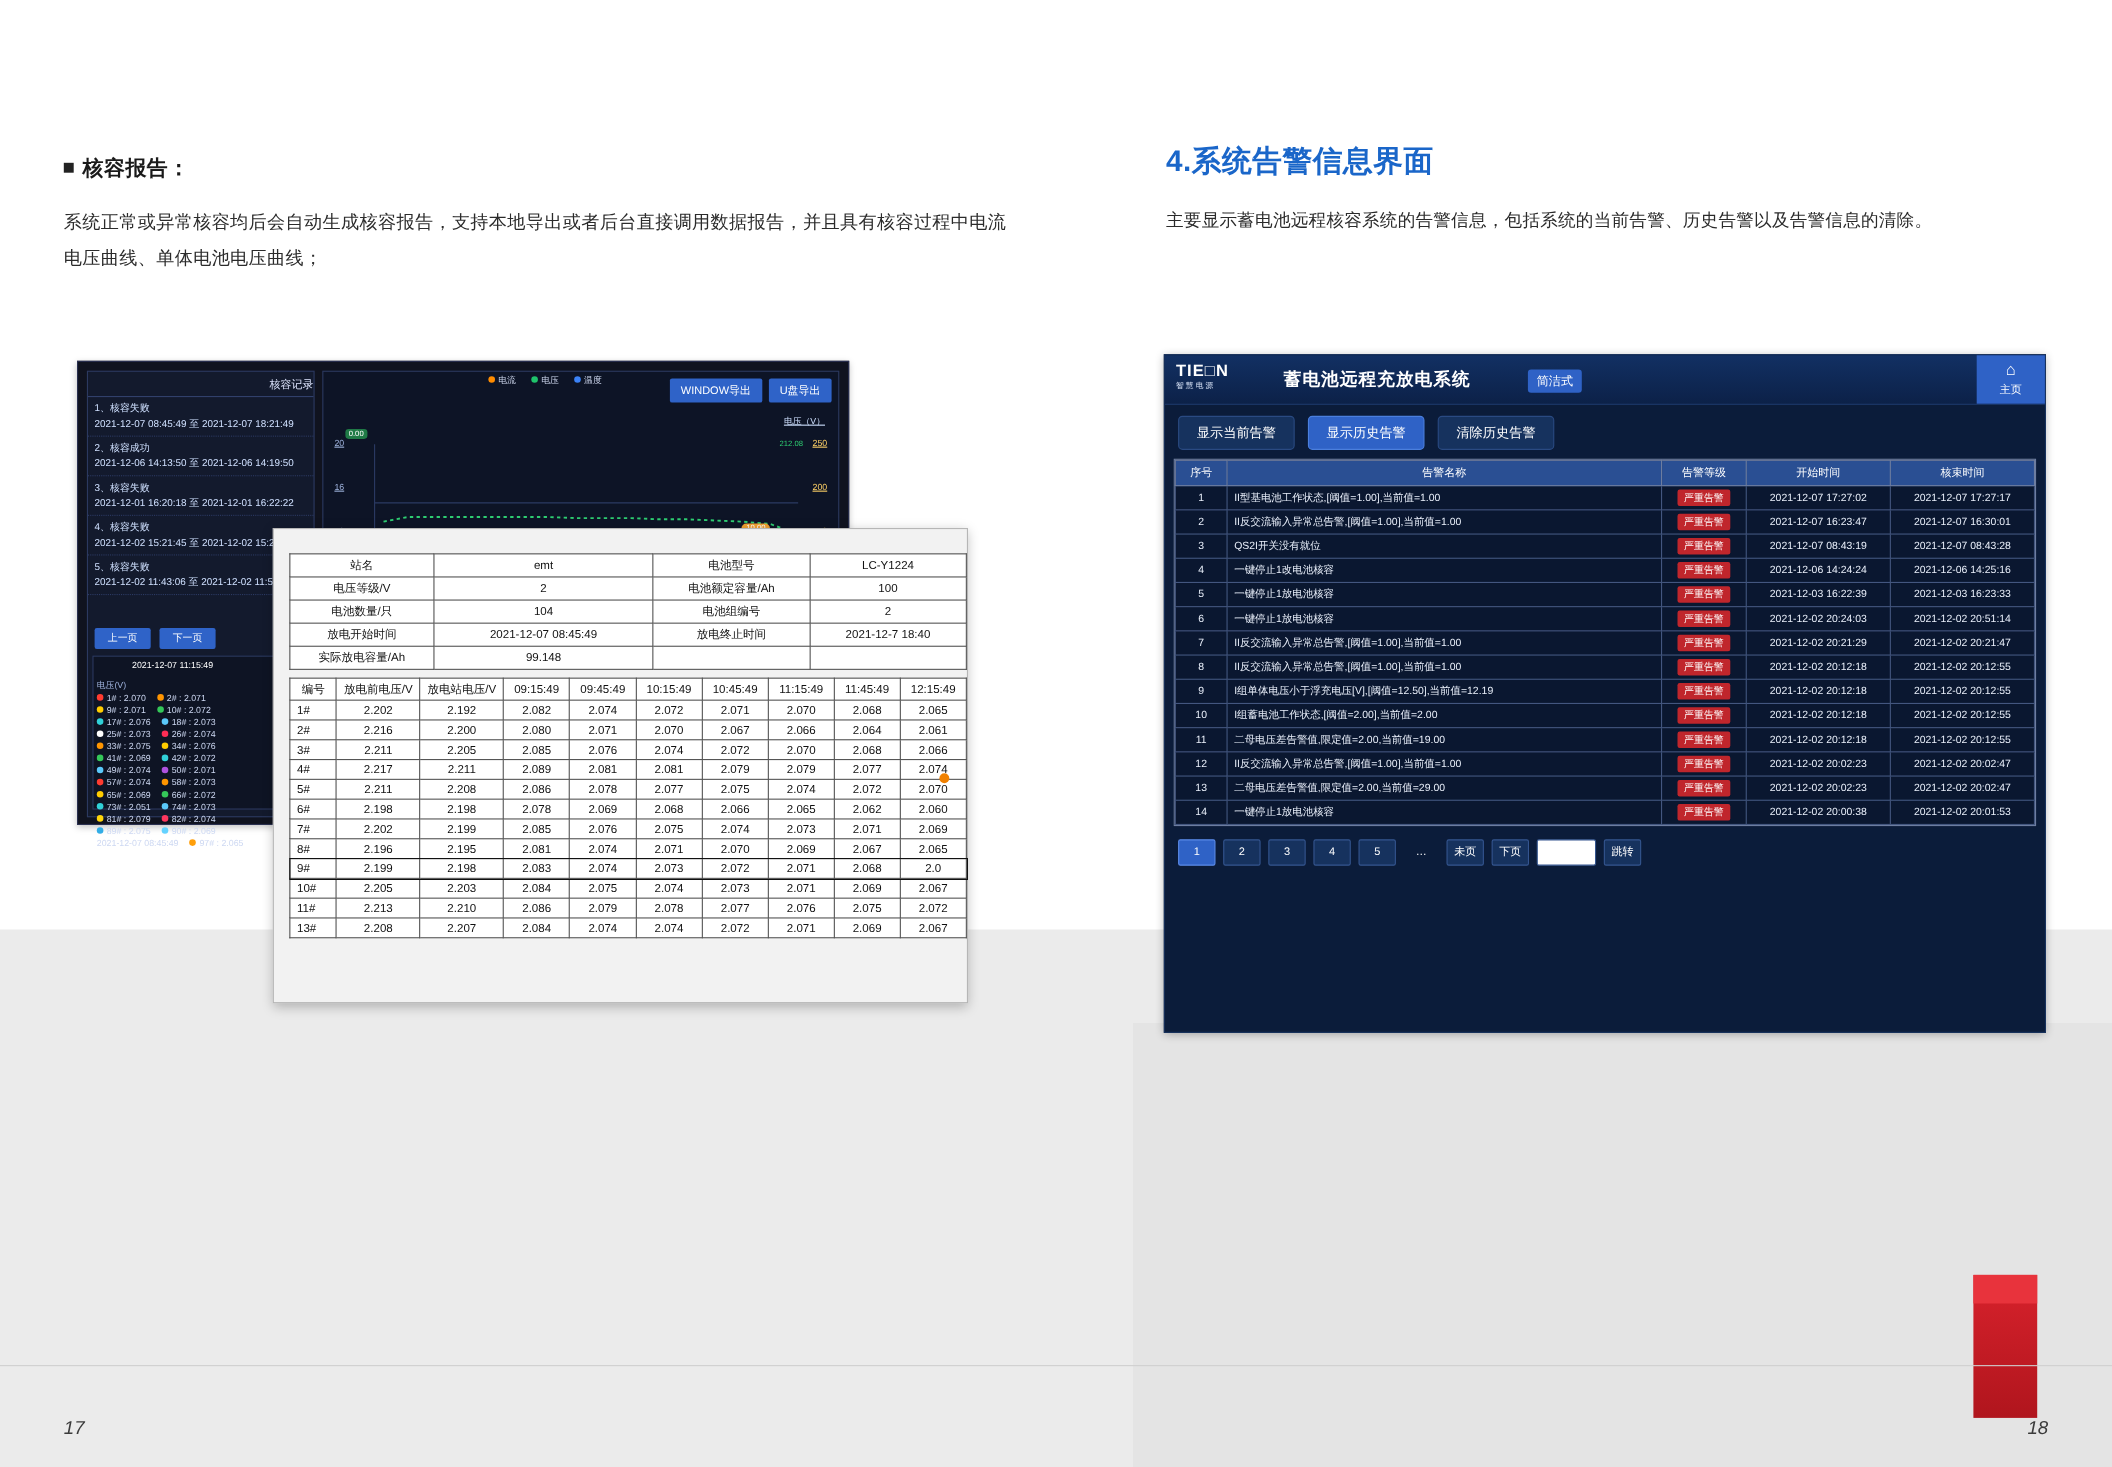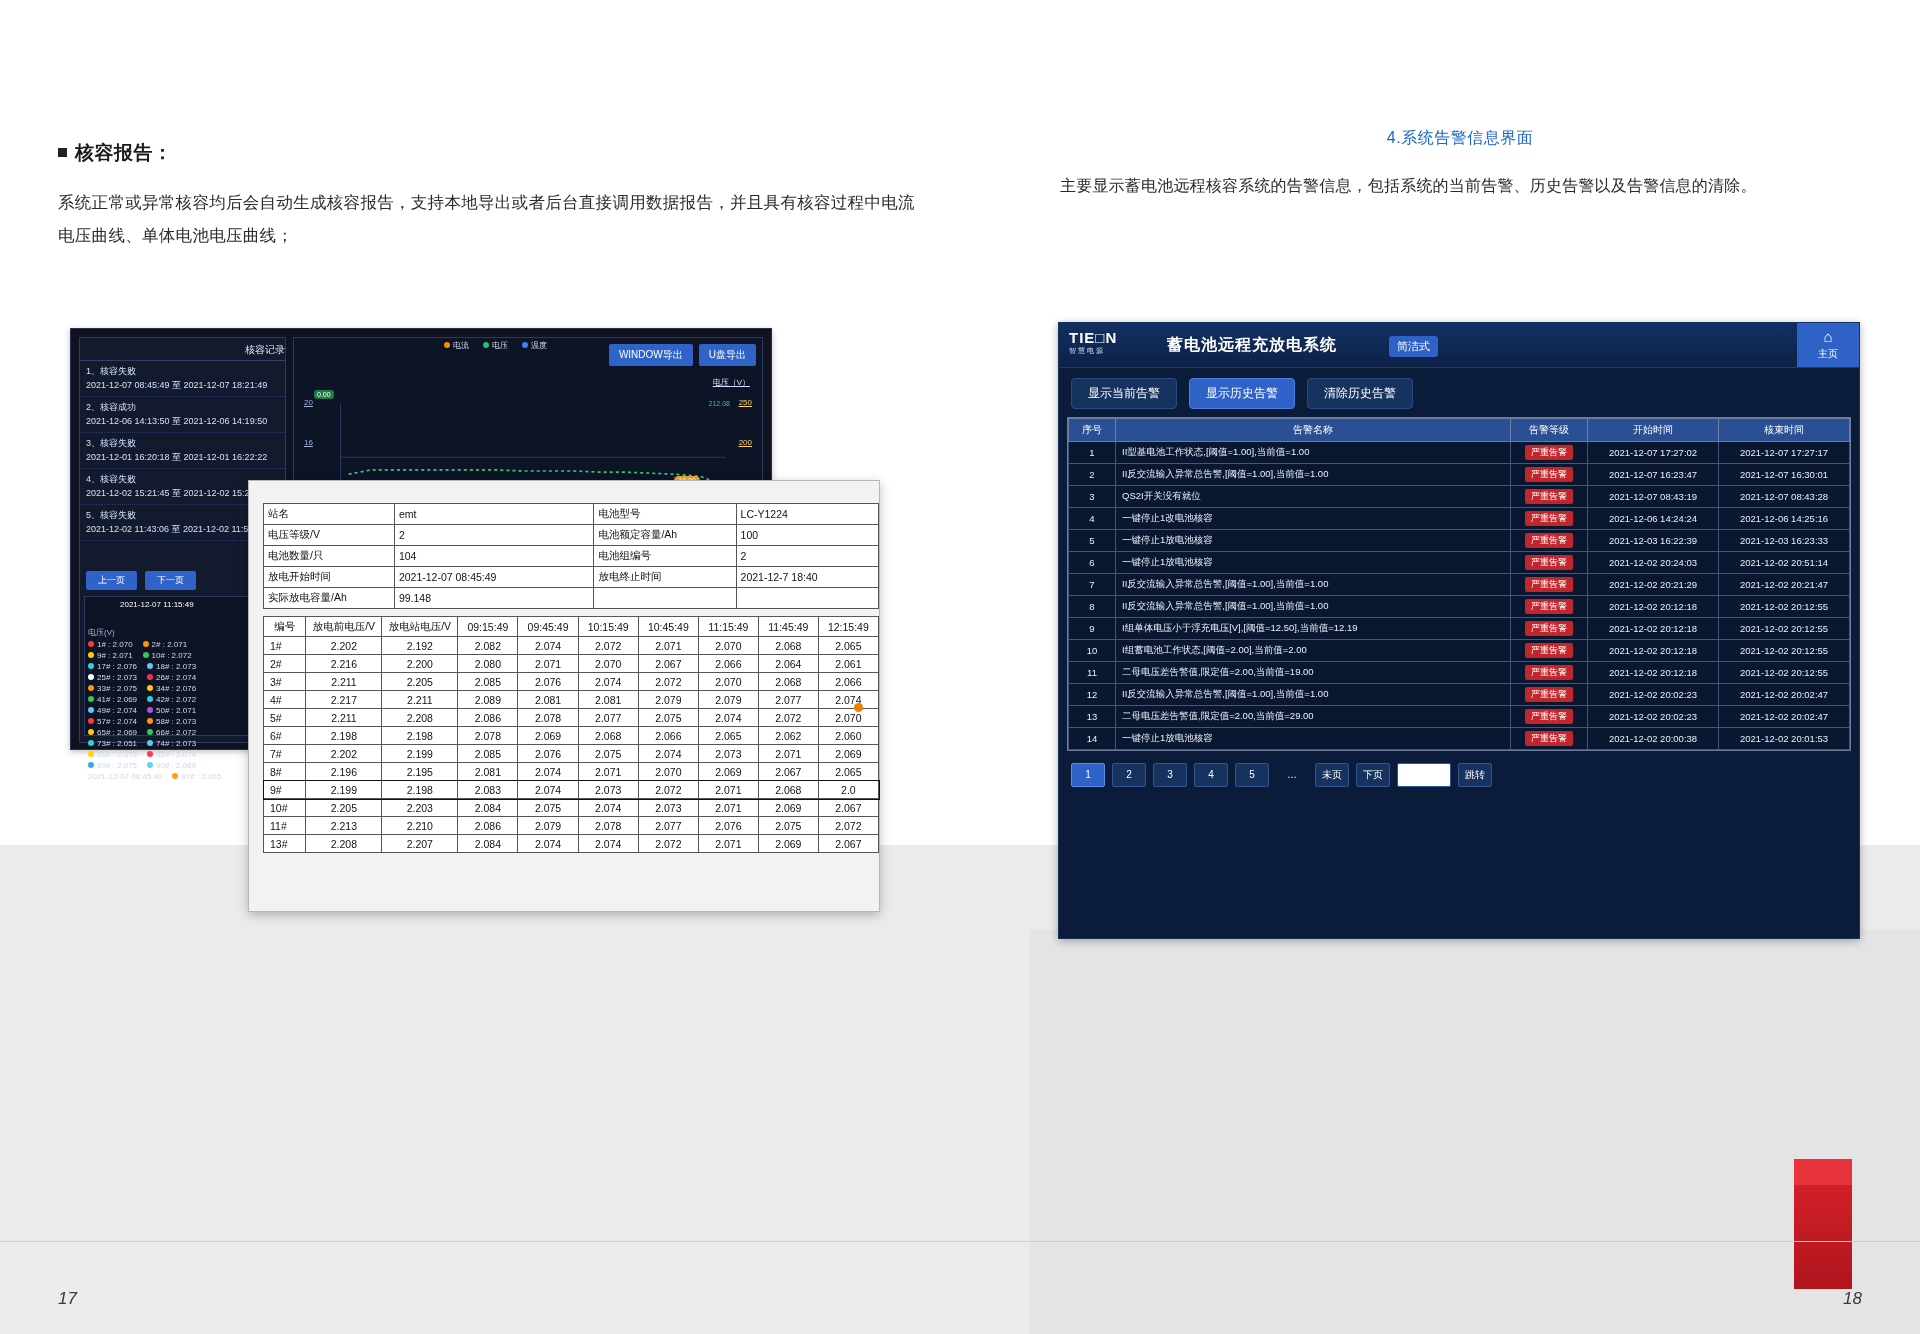--- a/index.html
+++ b/index.html
@@ -14,21 +14,21 @@
   .grey-band{position:absolute;left:0;top:845px;width:1920px;height:489px;background:#ebebeb;}
   .grey-band.right{position:absolute;left:1030px;top:930px;width:890px;height:404px;background:#e4e4e4;}
   .white-left{position:absolute;left:0;top:0;width:1030px;height:845px;background:#fff;}
   
   .left-col{position:absolute;left:58px;top:140px;width:860px;}
   .lead-title{font-size:19px;font-weight:bold;color:#1a1a1a;letter-spacing:.5px;}
   .lead-title .sq{display:inline-block;width:9px;height:9px;background:#222;margin-right:8px;vertical-align:2px;}
   .lead-body{margin-top:20px;font-size:16.5px;line-height:2.0;color:#2b2b2b;letter-spacing:.3px;}
   
   .right-col{position:absolute;left:1060px;top:128px;width:800px;}
-  .sec-title{font-size:16px;font-weight:normal;color:#1a66c9;letter-spacing:.5px;text-align:center;}
+  .sec-title{font-size:27px;font-weight:bold;color:#1a66c9;letter-spacing:.5px;}
   .sec-body{margin-top:22px;font-size:16px;line-height:1.9;color:#2b2b2b;letter-spacing:.2px;}
 
   
   .shot-back{position:absolute;left:70px;top:328px;width:700px;height:420px;background:#10131f;border:1px solid #2a3050;box-shadow:0 2px 6px rgba(0,0,0,.25);}
   .shot-back .sb-left{position:absolute;left:8px;top:8px;width:205px;height:404px;background:#131a2d;border:1px solid #2c3960;}
   .sb-left .hd{color:#dfe6ff;font-size:10px;text-align:right;padding:5px 0 3px;border-bottom:1px solid #31406b;}
   .sb-left .rec{color:#cfe0ff;font-size:9px;padding:4px 6px;line-height:1.5;border-bottom:1px dotted #2c3a63;}
   .sb-btns{position:absolute;left:6px;bottom:152px;display:flex;gap:8px;}
   .sb-btns div{background:#2f63c8;color:#fff;font-size:9px;padding:3px 12px;border-radius:2px;}
   .sb-legend{position:absolute;left:4px;bottom:6px;width:196px;height:140px;background:#0e1424;border:1px solid #2c3960;color:#cdd8f2;font-size:8px;padding:3px;box-sizing:border-box;}
@@ -38,21 +38,21 @@
   .chart-btns{position:absolute;right:6px;top:6px;display:flex;gap:6px;}
   .chart-btns div{background:#2f63c8;color:#fff;font-size:10px;padding:4px 10px;border-radius:2px;}
   .chart-area{position:absolute;left:6px;top:34px;right:6px;bottom:6px;}
   .legend-top{position:absolute;left:150px;top:2px;display:flex;gap:14px;font-size:8px;color:#cfd8ef;align-items:center;}
   .axis-lbl{position:absolute;color:#9fb3dd;font-size:8px;text-decoration:underline;}
 
   
   .report{position:absolute;left:248px;top:480px;width:630px;height:430px;background:#f2f2f2;border:1px solid #b6b6b6;box-shadow:0 3px 10px rgba(0,0,0,.25);}
   .report table{border-collapse:collapse;font-size:10.5px;color:#111;}
   .rtop{position:absolute;left:14px;top:22px;}
-  .rtop td{border:1px solid #555;padding:3px 4px;background:#fff;}
+  .rtop td{border:1px solid #555;padding:3px 4px;text-align:center;background:#fff;}
   .rtop td.k{background:#ffffff;font-weight:normal;}
   .rmain{position:absolute;left:14px;top:135px;}
   .rmain td,.rmain th{border:1px solid #555;padding:2.5px 4px;text-align:center;background:#fff;font-weight:normal;}
   .rmain th{background:#fff;}
   .rmain td.idx{text-align:left;padding-left:6px;}
   .cursor-dot{position:absolute;right:16px;top:222px;width:9px;height:9px;border-radius:50%;background:#f08000;}
 
   
   .alarm{position:absolute;left:1058px;top:322px;width:800px;height:615px;background:#0b1c3a;border:1px solid #18325e;box-shadow:0 2px 8px rgba(0,0,0,.3);}
   .al-header{height:44px;background:linear-gradient(180deg,#123063,#0c2148);position:relative;border-bottom:1px solid #1d3b6e;}
@@ -114,21 +114,21 @@
 2021-12-01 16:20:18 至 2021-12-01 16:22:22</div>
       <div class="rec" style="white-space:pre-line">4、核容失败
 2021-12-02 15:21:45 至 2021-12-02 15:28:45</div>
       <div class="rec" style="white-space:pre-line">5、核容失败
 2021-12-02 11:43:06 至 2021-12-02 11:51:22</div>
       <div class="sb-btns">
         <div>上一页</div>
         <div>下一页</div>
       </div>
       <div class="sb-legend">
-        <div style="color:#fff;margin-bottom:18px;padding-left:32px;">2021-12-07 11:15:49</div>
+        <div style="color:#fff;margin-bottom:8px;padding-left:32px;">2021-12-07 11:15:49</div>
         <div style="color:#9fb3dd;margin-bottom:2px;">电压(V)</div>
         <div class="row">
             <span><i class="dot" style="background:#ff3b30"></i><span>1# : 2.070</span></span>
             <span><i class="dot" style="background:#ff9500"></i><span>2# : 2.071</span></span>
           </div>
         <div class="row">
             <span><i class="dot" style="background:#ffcc00"></i><span>9# : 2.071</span></span>
             <span><i class="dot" style="background:#34c759"></i><span>10# : 2.072</span></span>
           </div>
         <div class="row">

